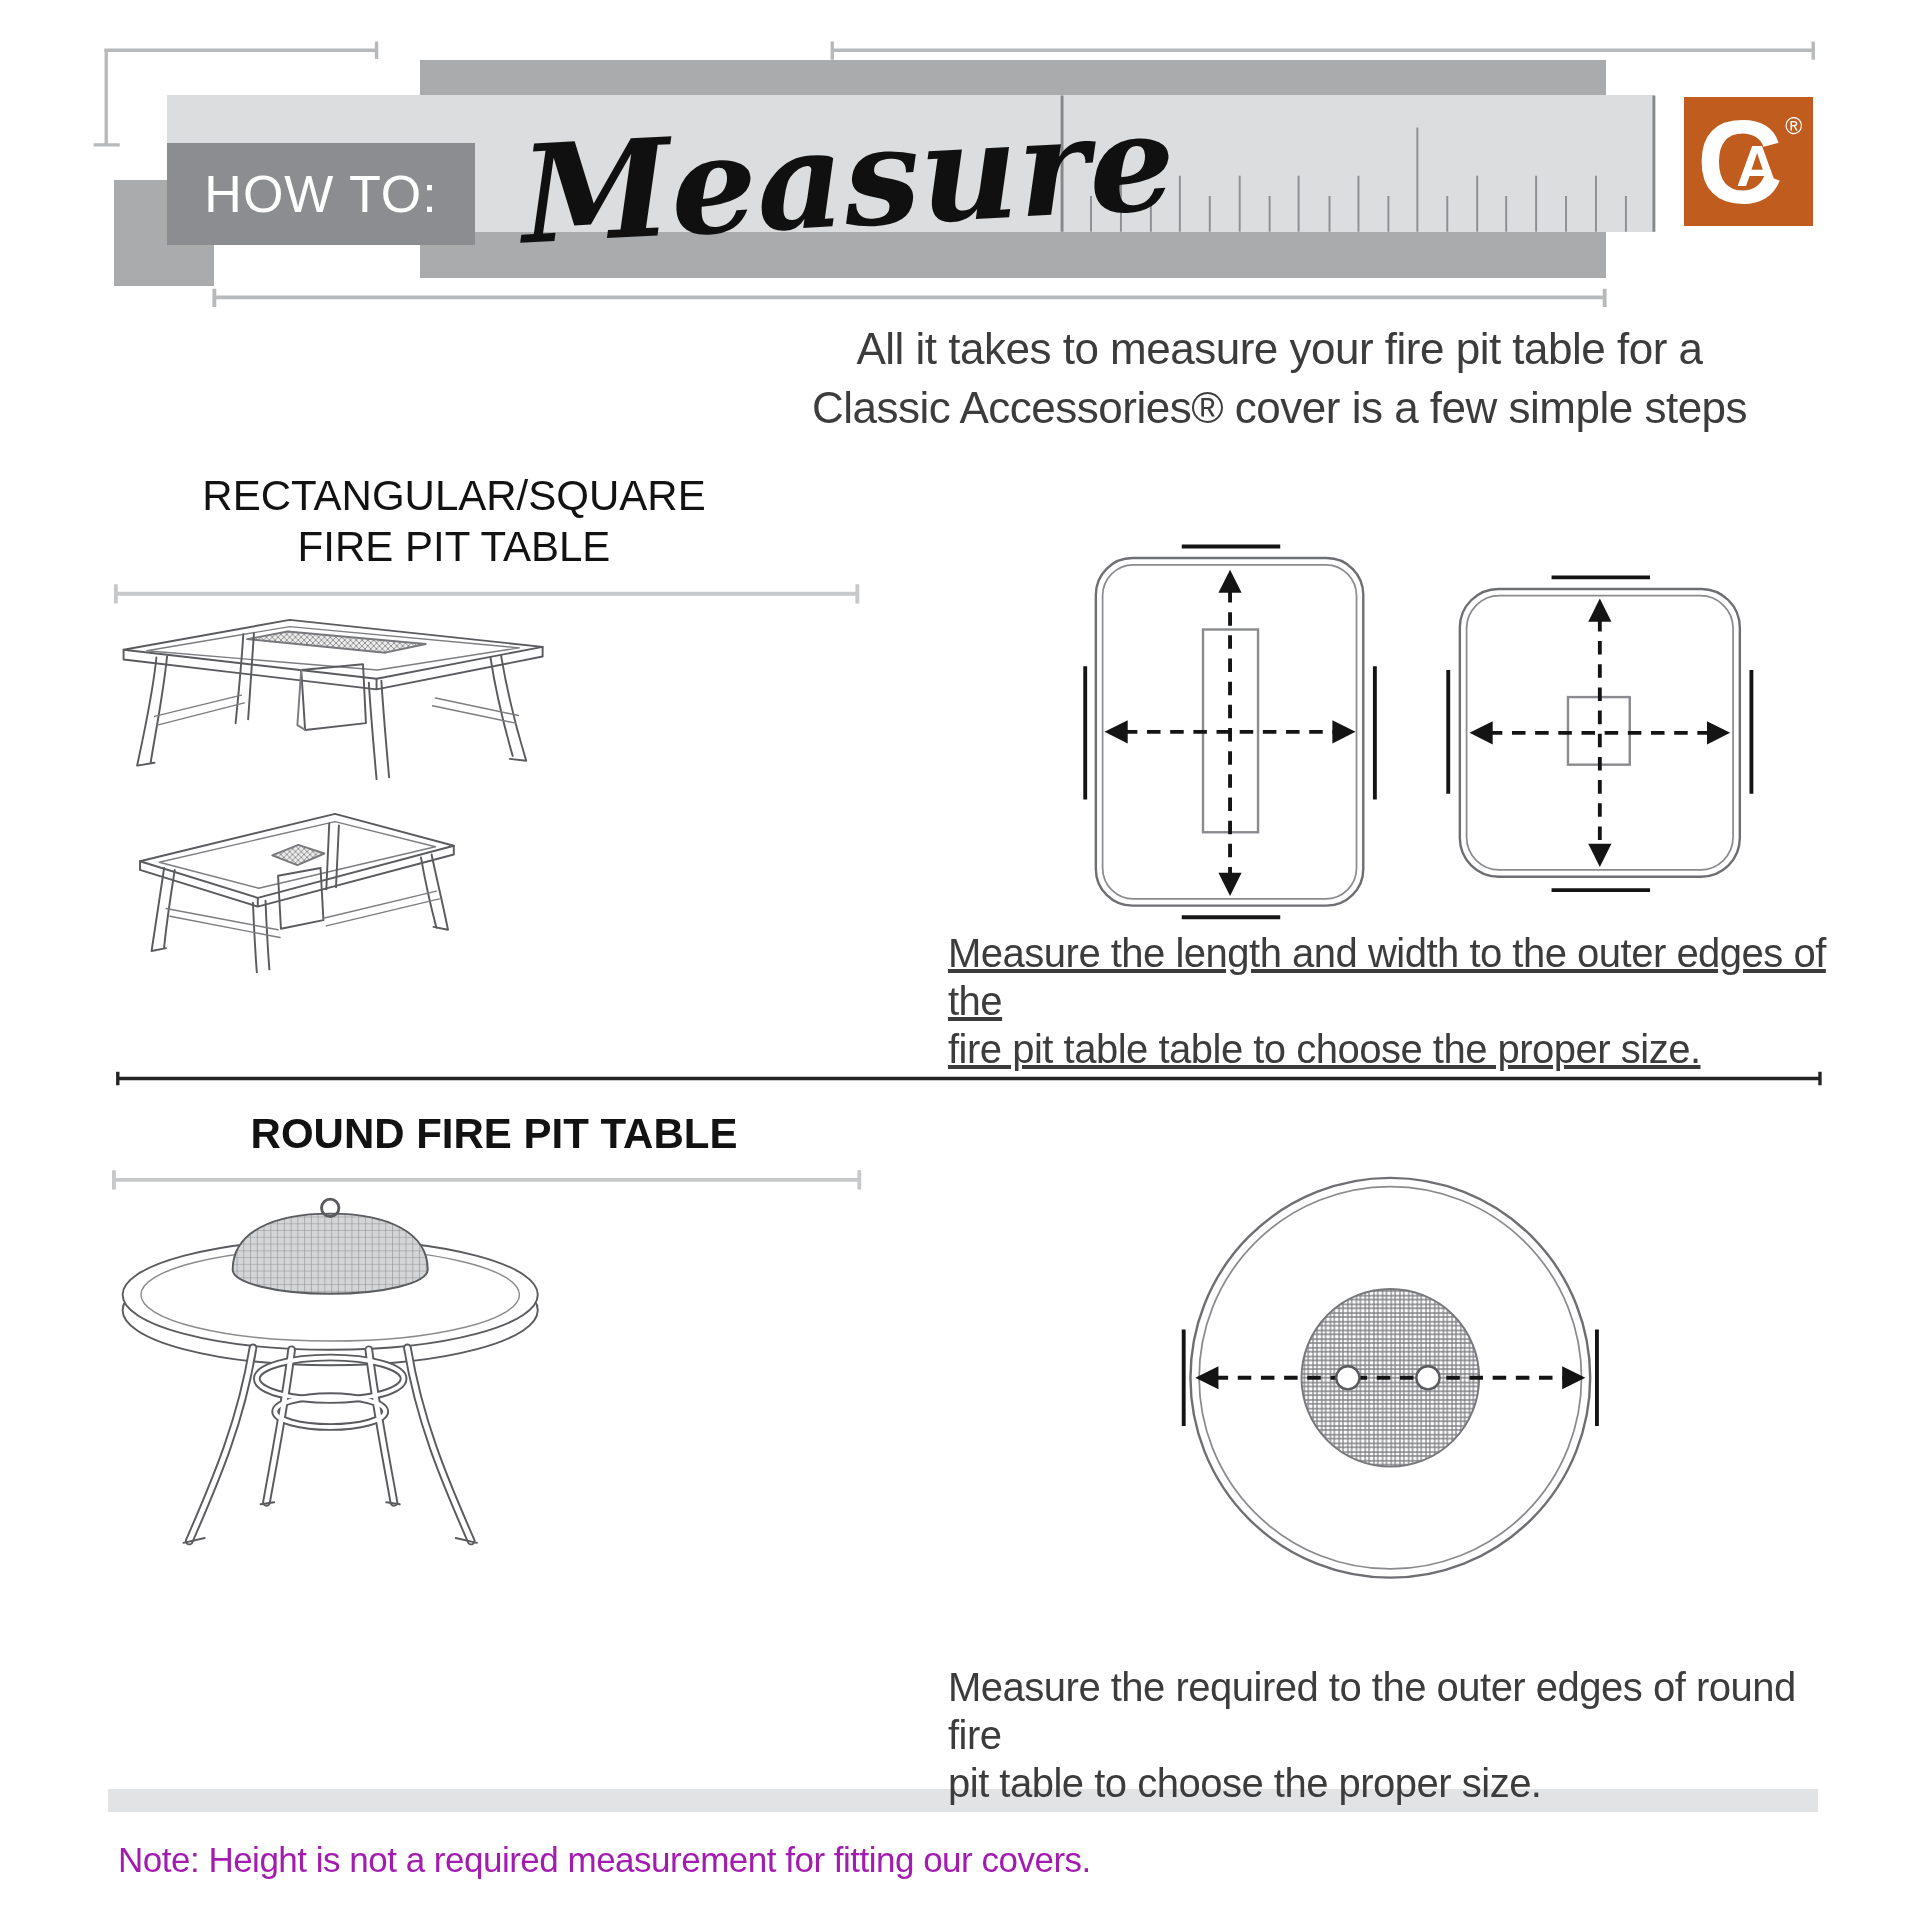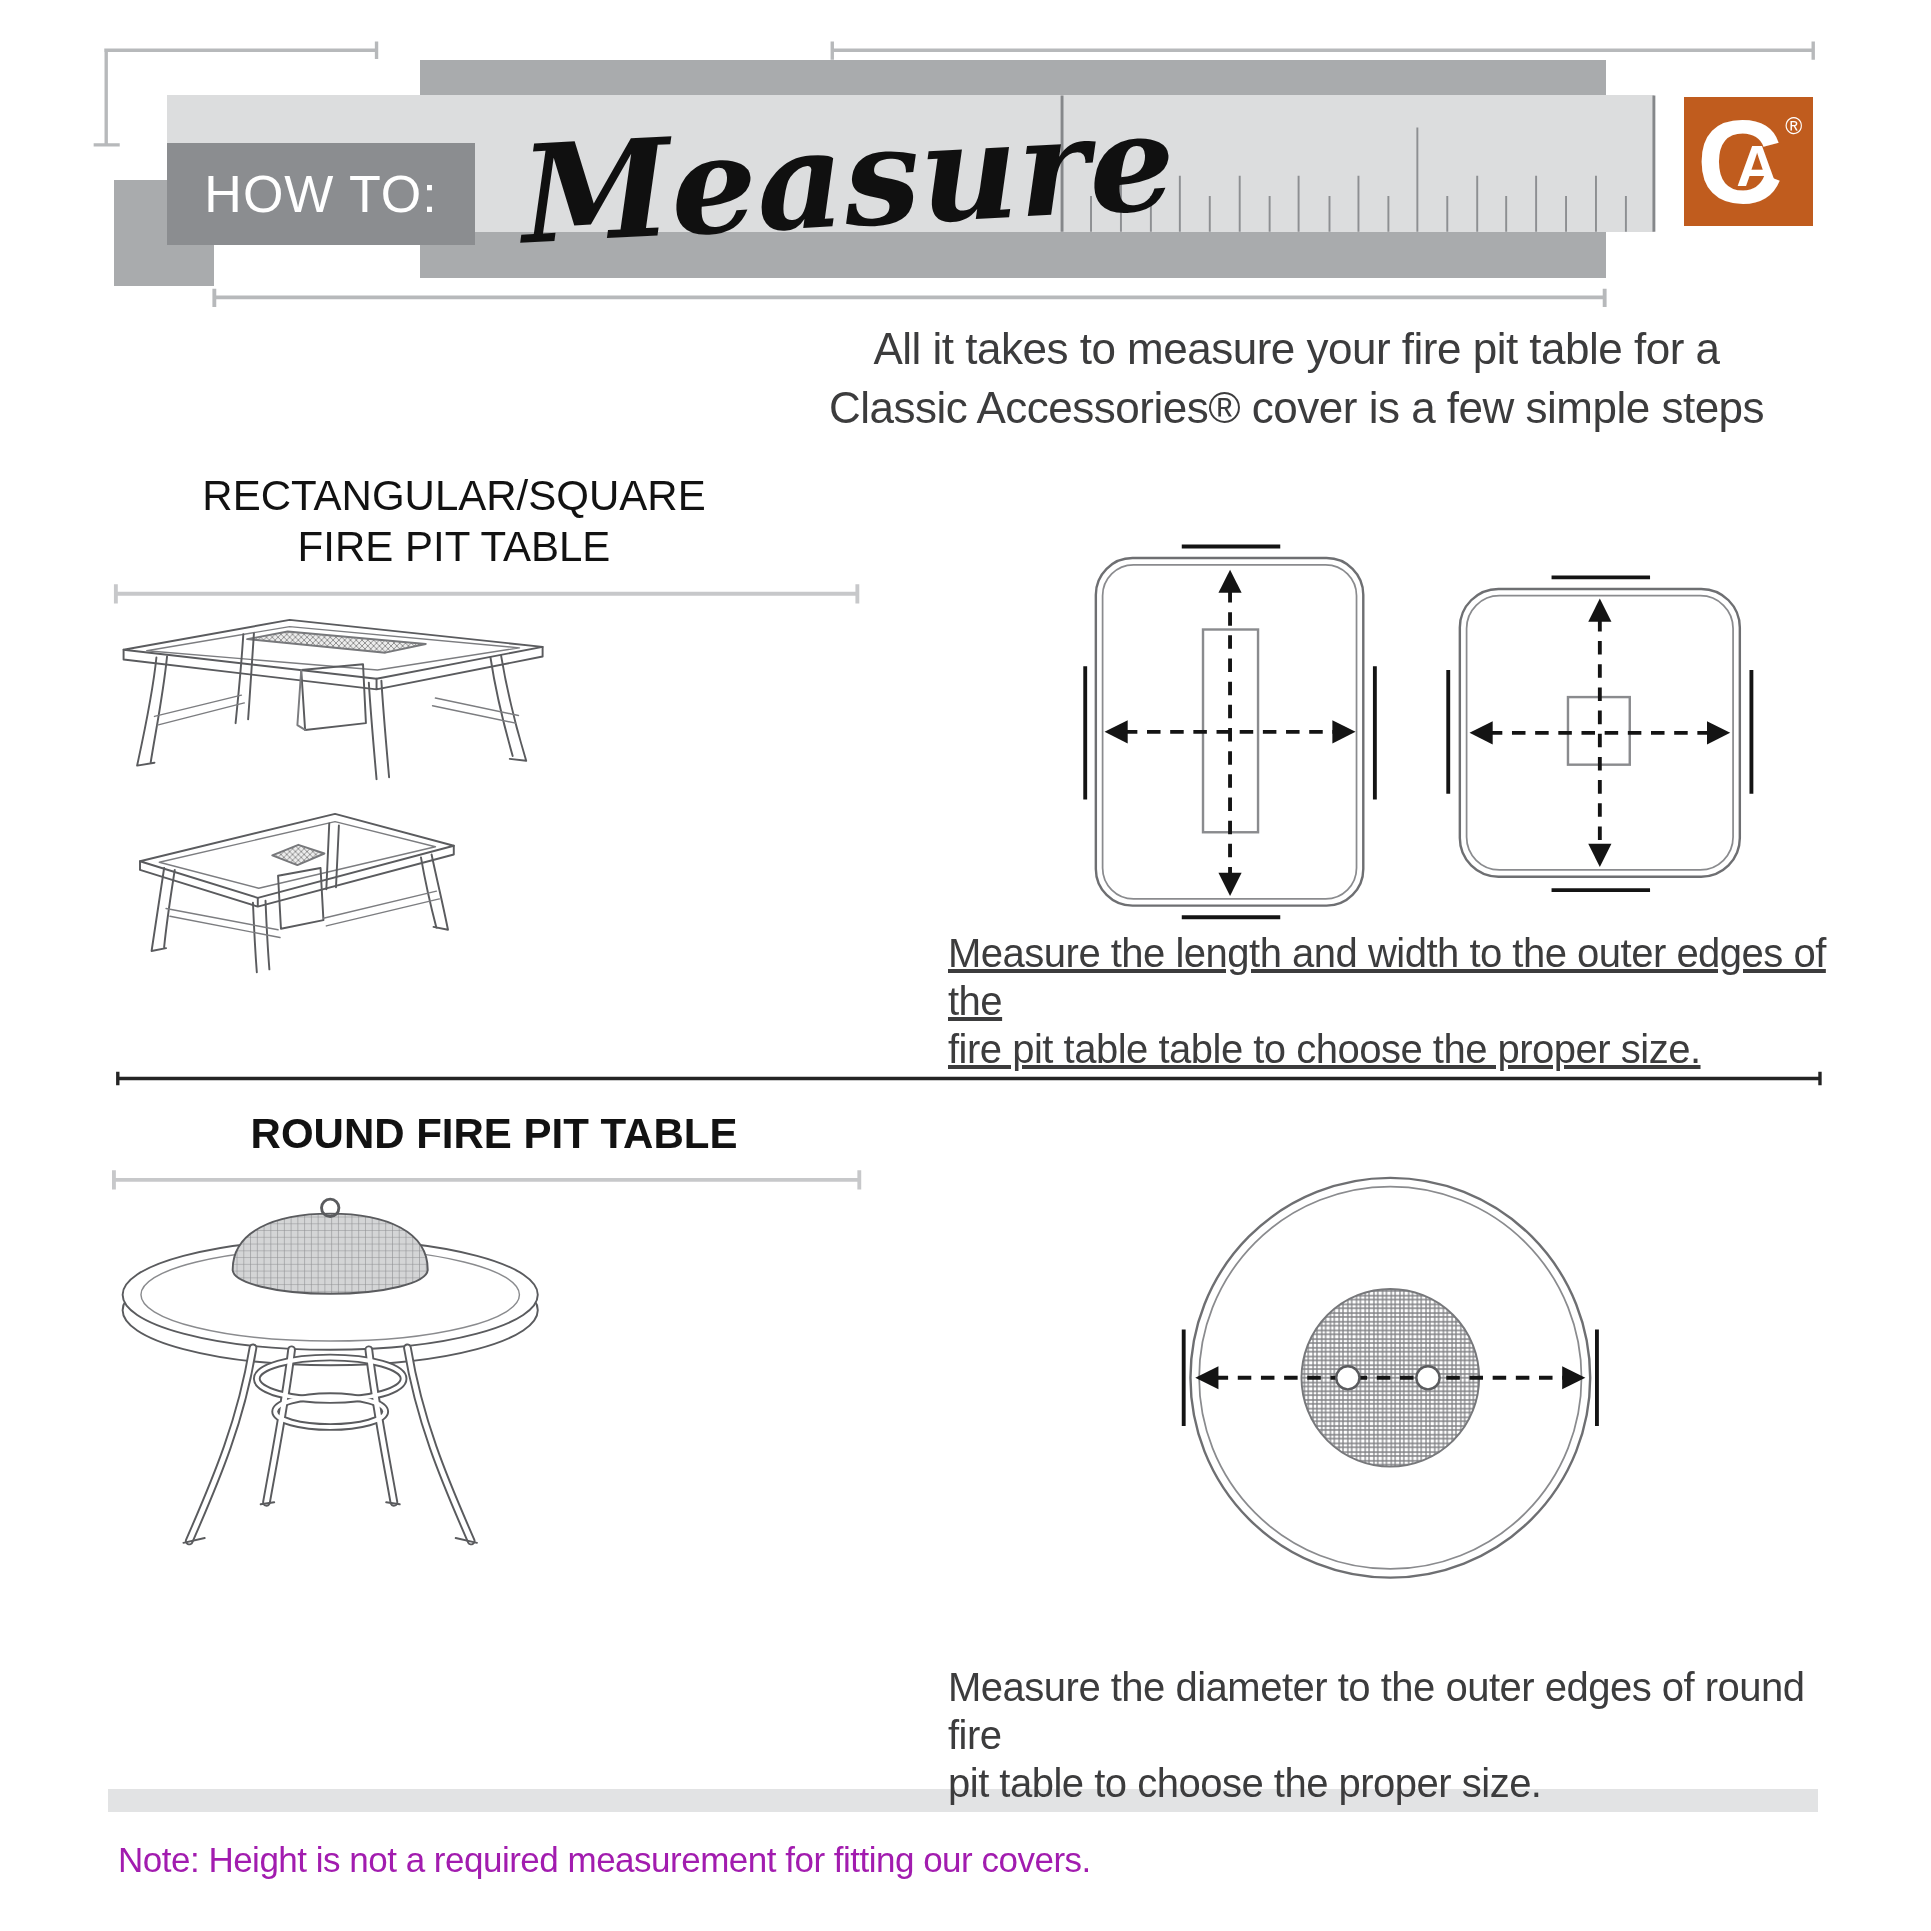--- a/index.html
+++ b/index.html
@@ -13,21 +13,21 @@
   #kicker-box{left:167px;top:143px;width:308px;height:102px;background:#8b8d90;
               display:flex;align-items:center;justify-content:center;}
   #kicker-box .kicker{color:#fff;font-weight:normal;font-size:52px;letter-spacing:1px;}
   #title-script{left:521px;top:100px;width:599px;font-family:"DejaVu Serif",serif;
                 font-style:italic;font-weight:bold;font-size:135px;color:#101010;
                 transform:rotate(-3deg);white-space:nowrap;}
   #logo-box{left:1684px;top:97px;width:129px;height:129px;background:#c05c1e;}
   
   #art{left:0;top:0;z-index:3;pointer-events:none;}
   .txt{color:#3a3a3b;}
-  #intro{left:717px;top:319px;width:1159px;text-align:center;font-size:44px;line-height:59px;
+  #intro{left:700px;top:319px;width:1159px;text-align:center;font-size:44px;line-height:59px;
          letter-spacing:-0.5px;color:#3c3c3d;}
   #s1-heading{left:92px;top:470px;width:724px;text-align:center;font-weight:normal;
               font-size:42px;line-height:51px;color:#121212;}
   #s2-heading{left:108px;top:1110px;width:772px;text-align:center;font-weight:bold;
               font-size:42px;color:#121212;}
   #cap1{left:948px;top:929px;width:908px;font-size:40px;line-height:48px;color:#3c3c3d;letter-spacing:-0.5px;text-decoration:underline;}
   #cap2{left:948px;top:1663px;width:908px;font-size:40px;line-height:48px;color:#3c3c3d;letter-spacing:-0.5px;}
   #bottom-bar{left:108px;top:1789px;width:1710px;height:23px;background:#e2e3e4;}
   #note{left:118px;top:1840px;font-size:35px;color:#a21caf;letter-spacing:-0.5px;}
   .z2{z-index:2;} .z4{z-index:4;}
@@ -223,21 +223,21 @@
   <div class="abs z4" id="cap1">
     <div>Measure the length and width to the outer edges of the</div>
     <div>fire pit table table to choose the proper size.</div>
   </div>
 
   <div class="abs z4" id="s2-heading">
     <div>ROUND FIRE PIT TABLE</div>
   </div>
 
   <div class="abs z4" id="cap2">
-    <div>Measure the diameter to the outer edges of round fire</div>
+    <div>Measure the required to the outer edges of round fire</div>
     <div>pit table to choose the proper size.</div>
   </div>
 
   <div class="abs z2" id="bottom-bar"></div>
   <div class="abs z4" id="note">Note: Height is not a required measurement for fitting our covers.</div>
 
 </div>
 
 
 </body></html>

